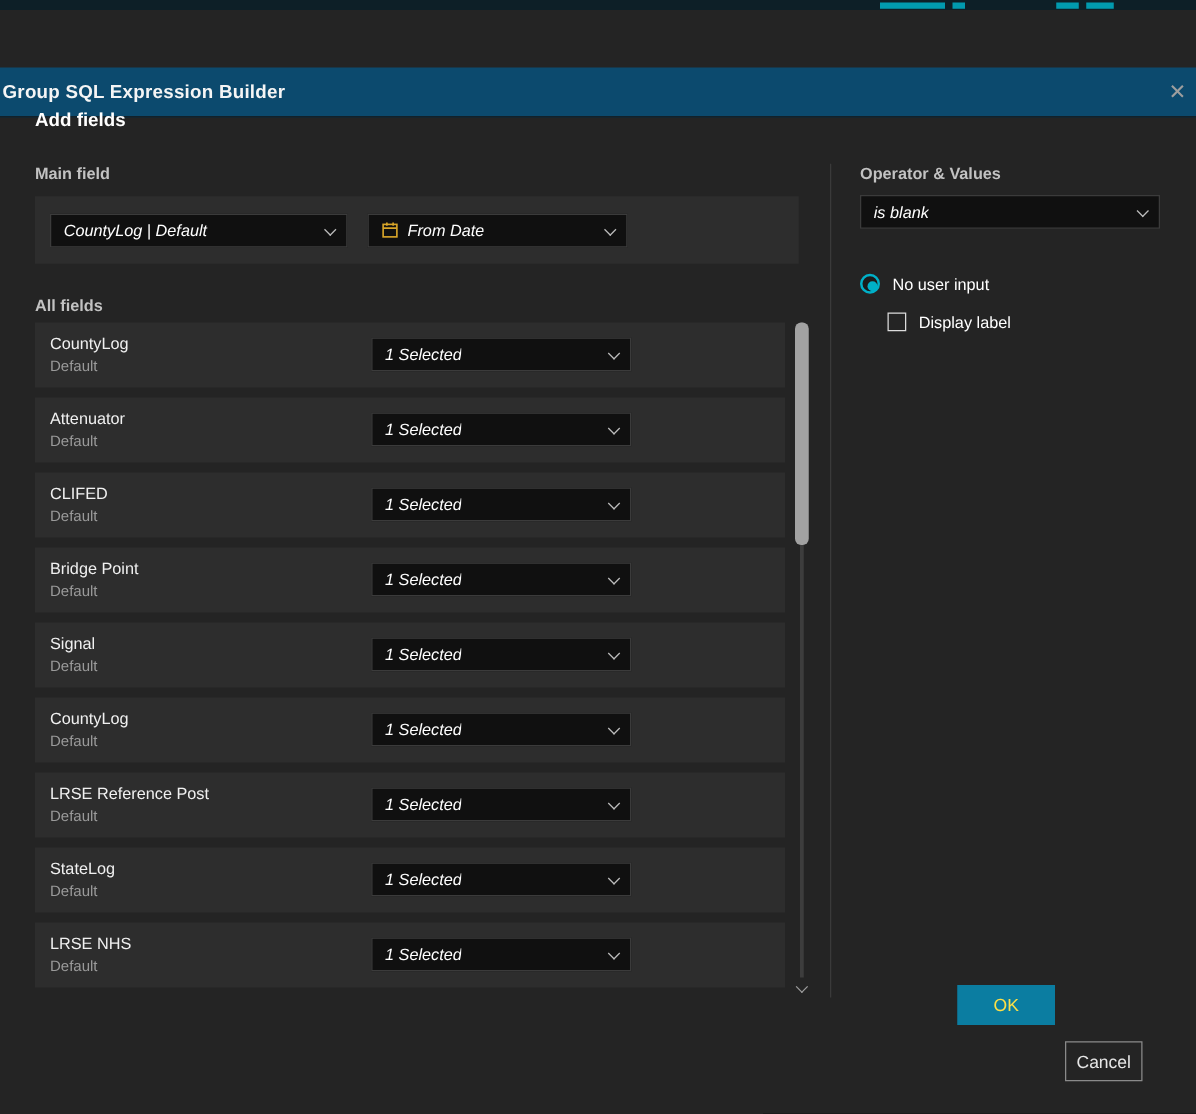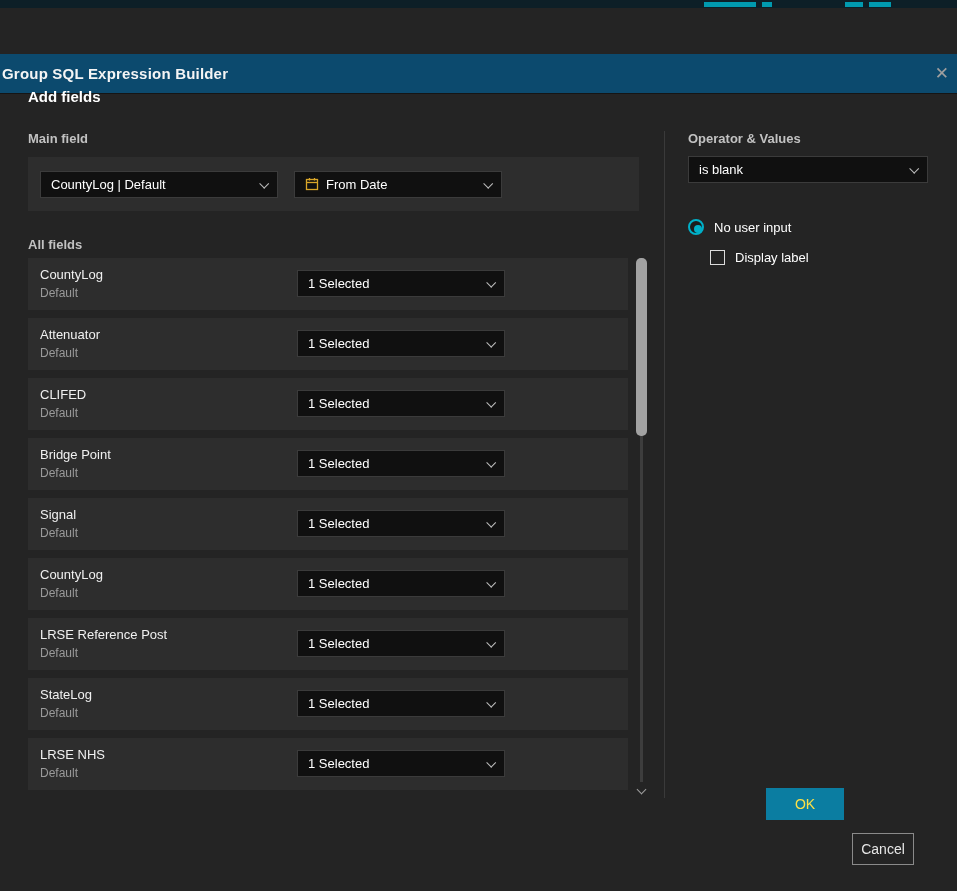--- a/index.html
+++ b/index.html
@@ -21,21 +21,21 @@
   .close-btn{margin-left:auto;color:#9e9e9e;font-size:17px;line-height:1;cursor:pointer;padding:4px 6px;}
 
   .section-title{position:absolute;left:28px;color:#ffffff;font-size:15px;font-weight:700;}
   .group-label{position:absolute;color:#c2c2c2;font-size:13px;font-weight:700;}
 
   
   .select{display:flex;align-items:center;height:27px;background:#101010;border:1px solid #3b3b3b;
     color:#ffffff;font-size:13px;padding:0 26px 0 10px;position:relative;cursor:pointer;}
   .select .chev{position:absolute;right:10px;top:9px;width:7px;height:7px;
     border-right:1.5px solid #bdbdbd;border-bottom:1.5px solid #bdbdbd;transform:rotate(45deg) translateY(-1px);}
-  .select .txt{white-space:nowrap;overflow:hidden;text-overflow:ellipsis;}
+  .select .txt{white-space:nowrap;overflow:hidden;text-overflow:ellipsis;font-style:italic;}
 
   
   .main-panel{position:absolute;left:28px;top:157px;width:611px;height:54px;background:#2d2d2d;
     display:flex;align-items:center;padding-left:12px;}
   .sel-source{width:238px;}
   .sel-date{width:208px;margin-left:16px;}
   .cal-icon{color:var(--calendar,#d9a629);margin-right:7px;display:inline-flex;flex:none;}
 
   
   .all-fields{position:absolute;left:28px;top:258px;width:600px;}

